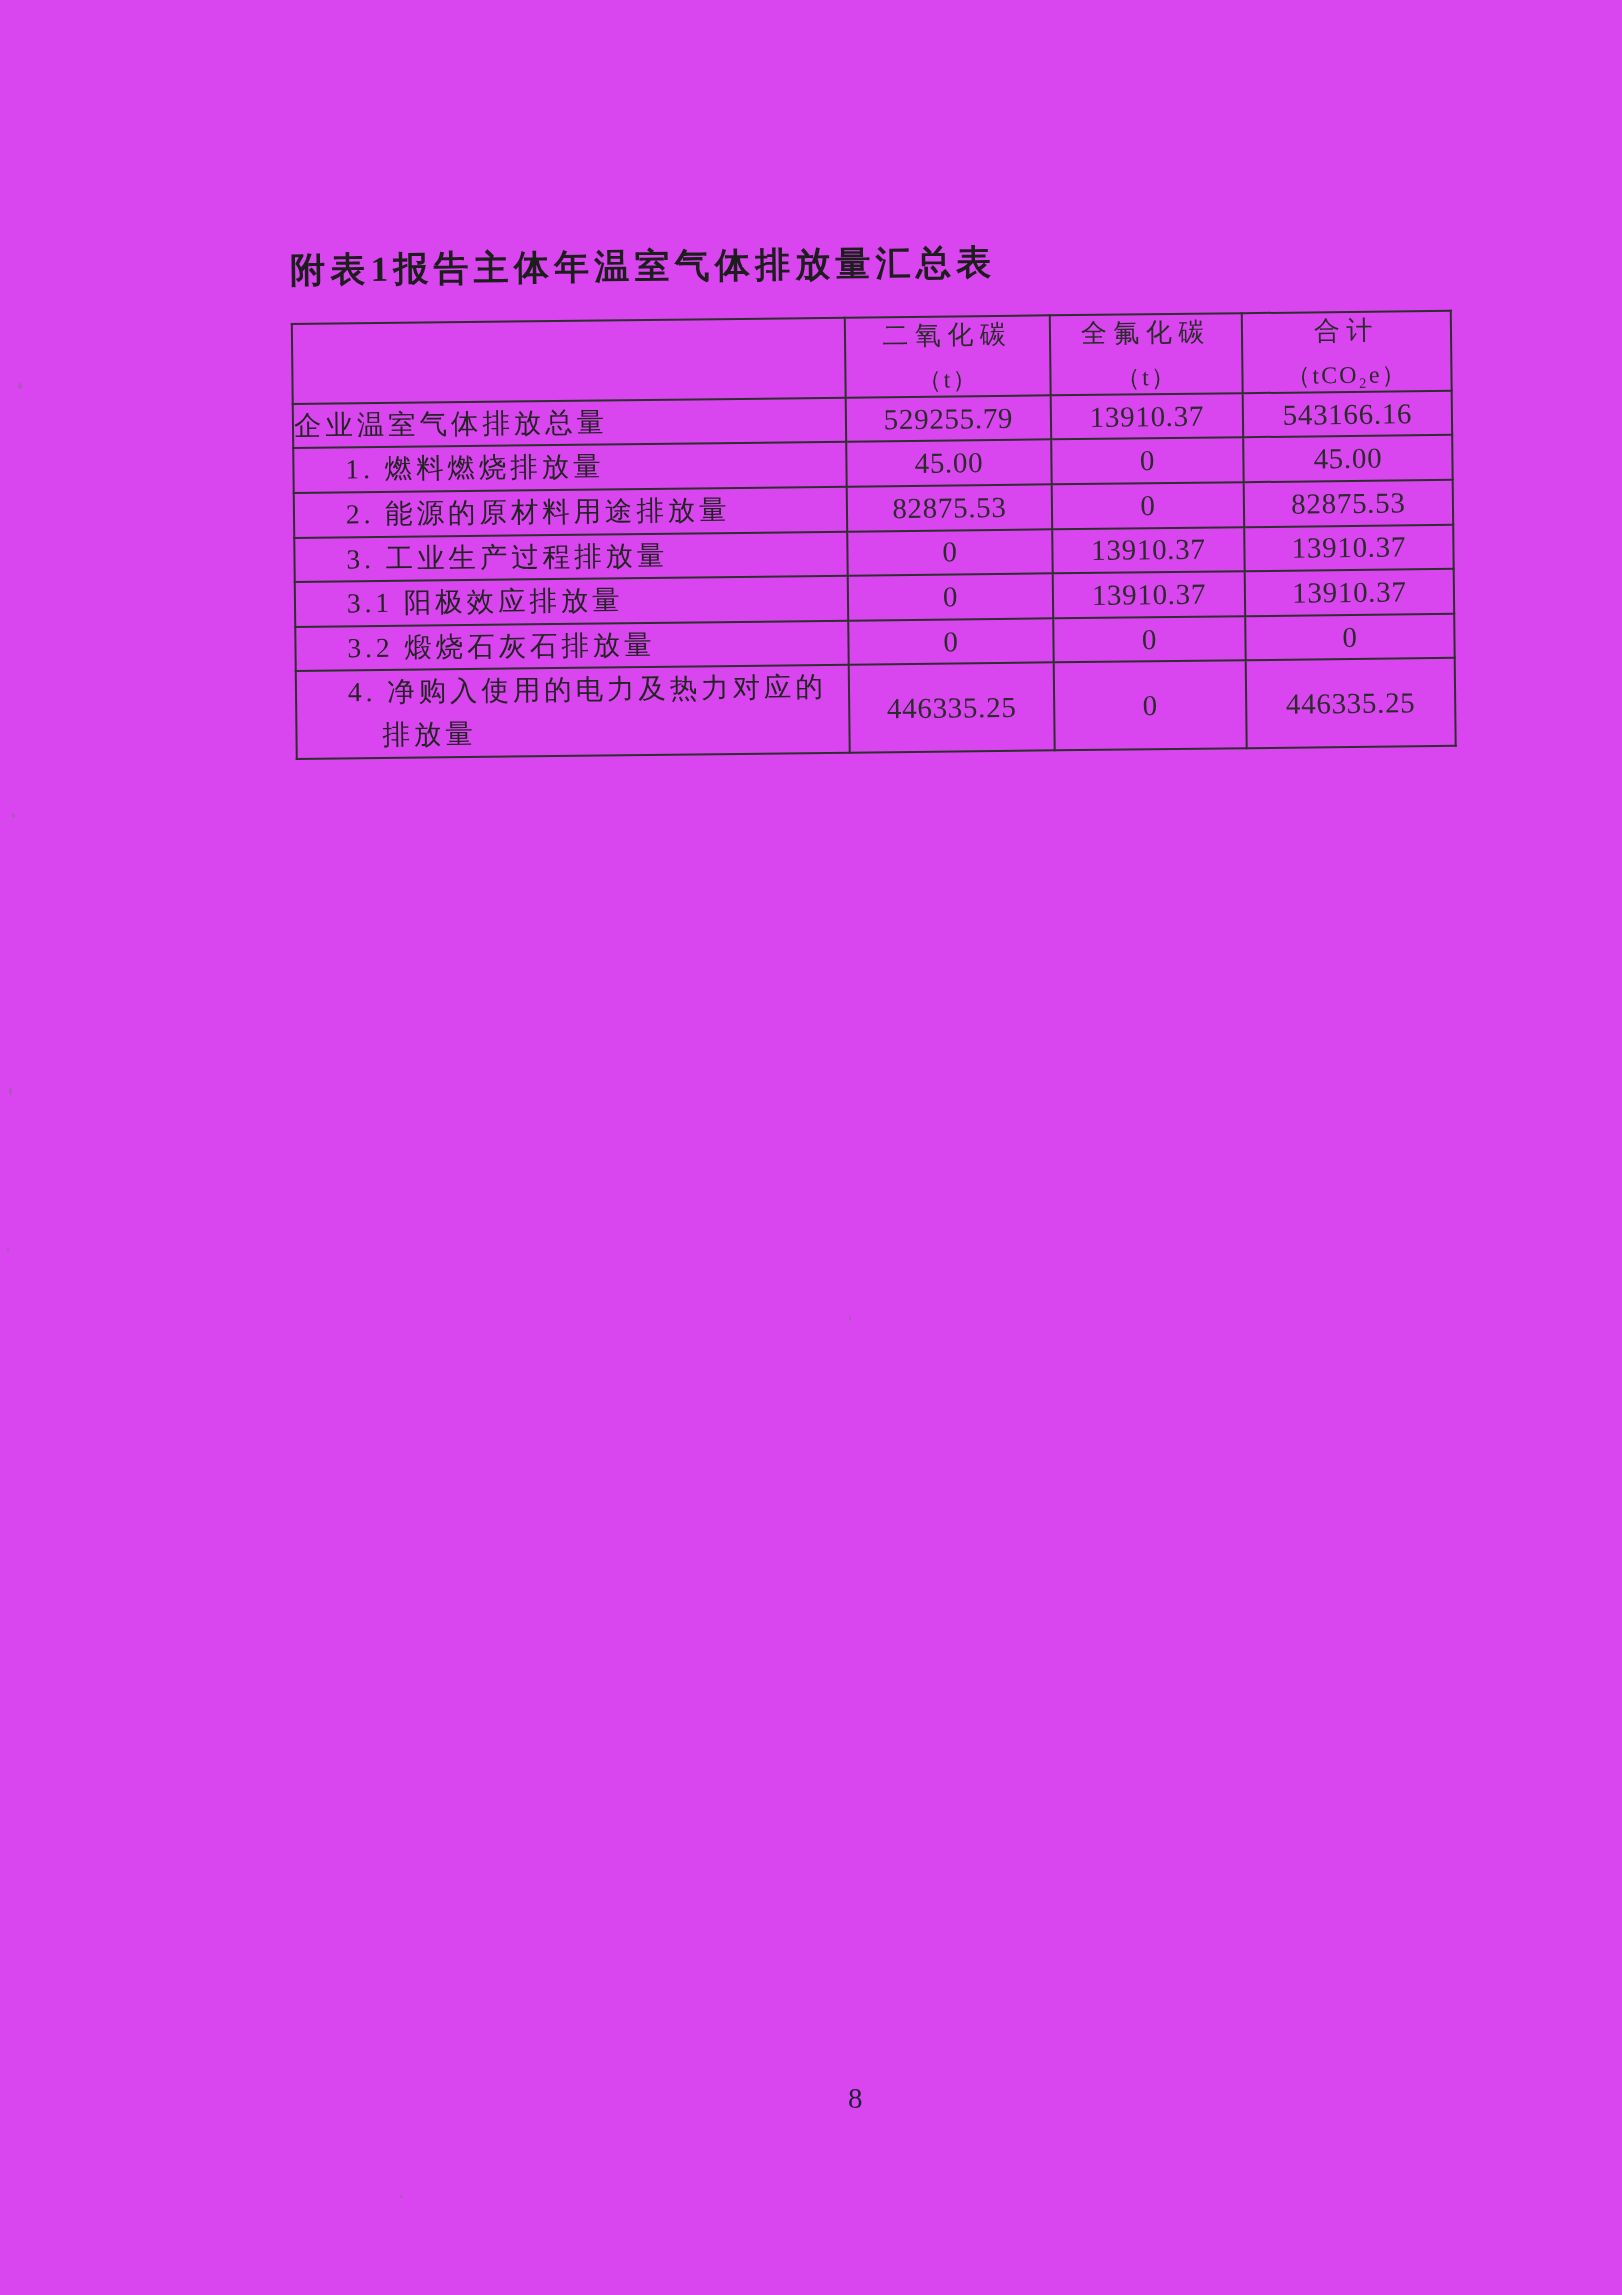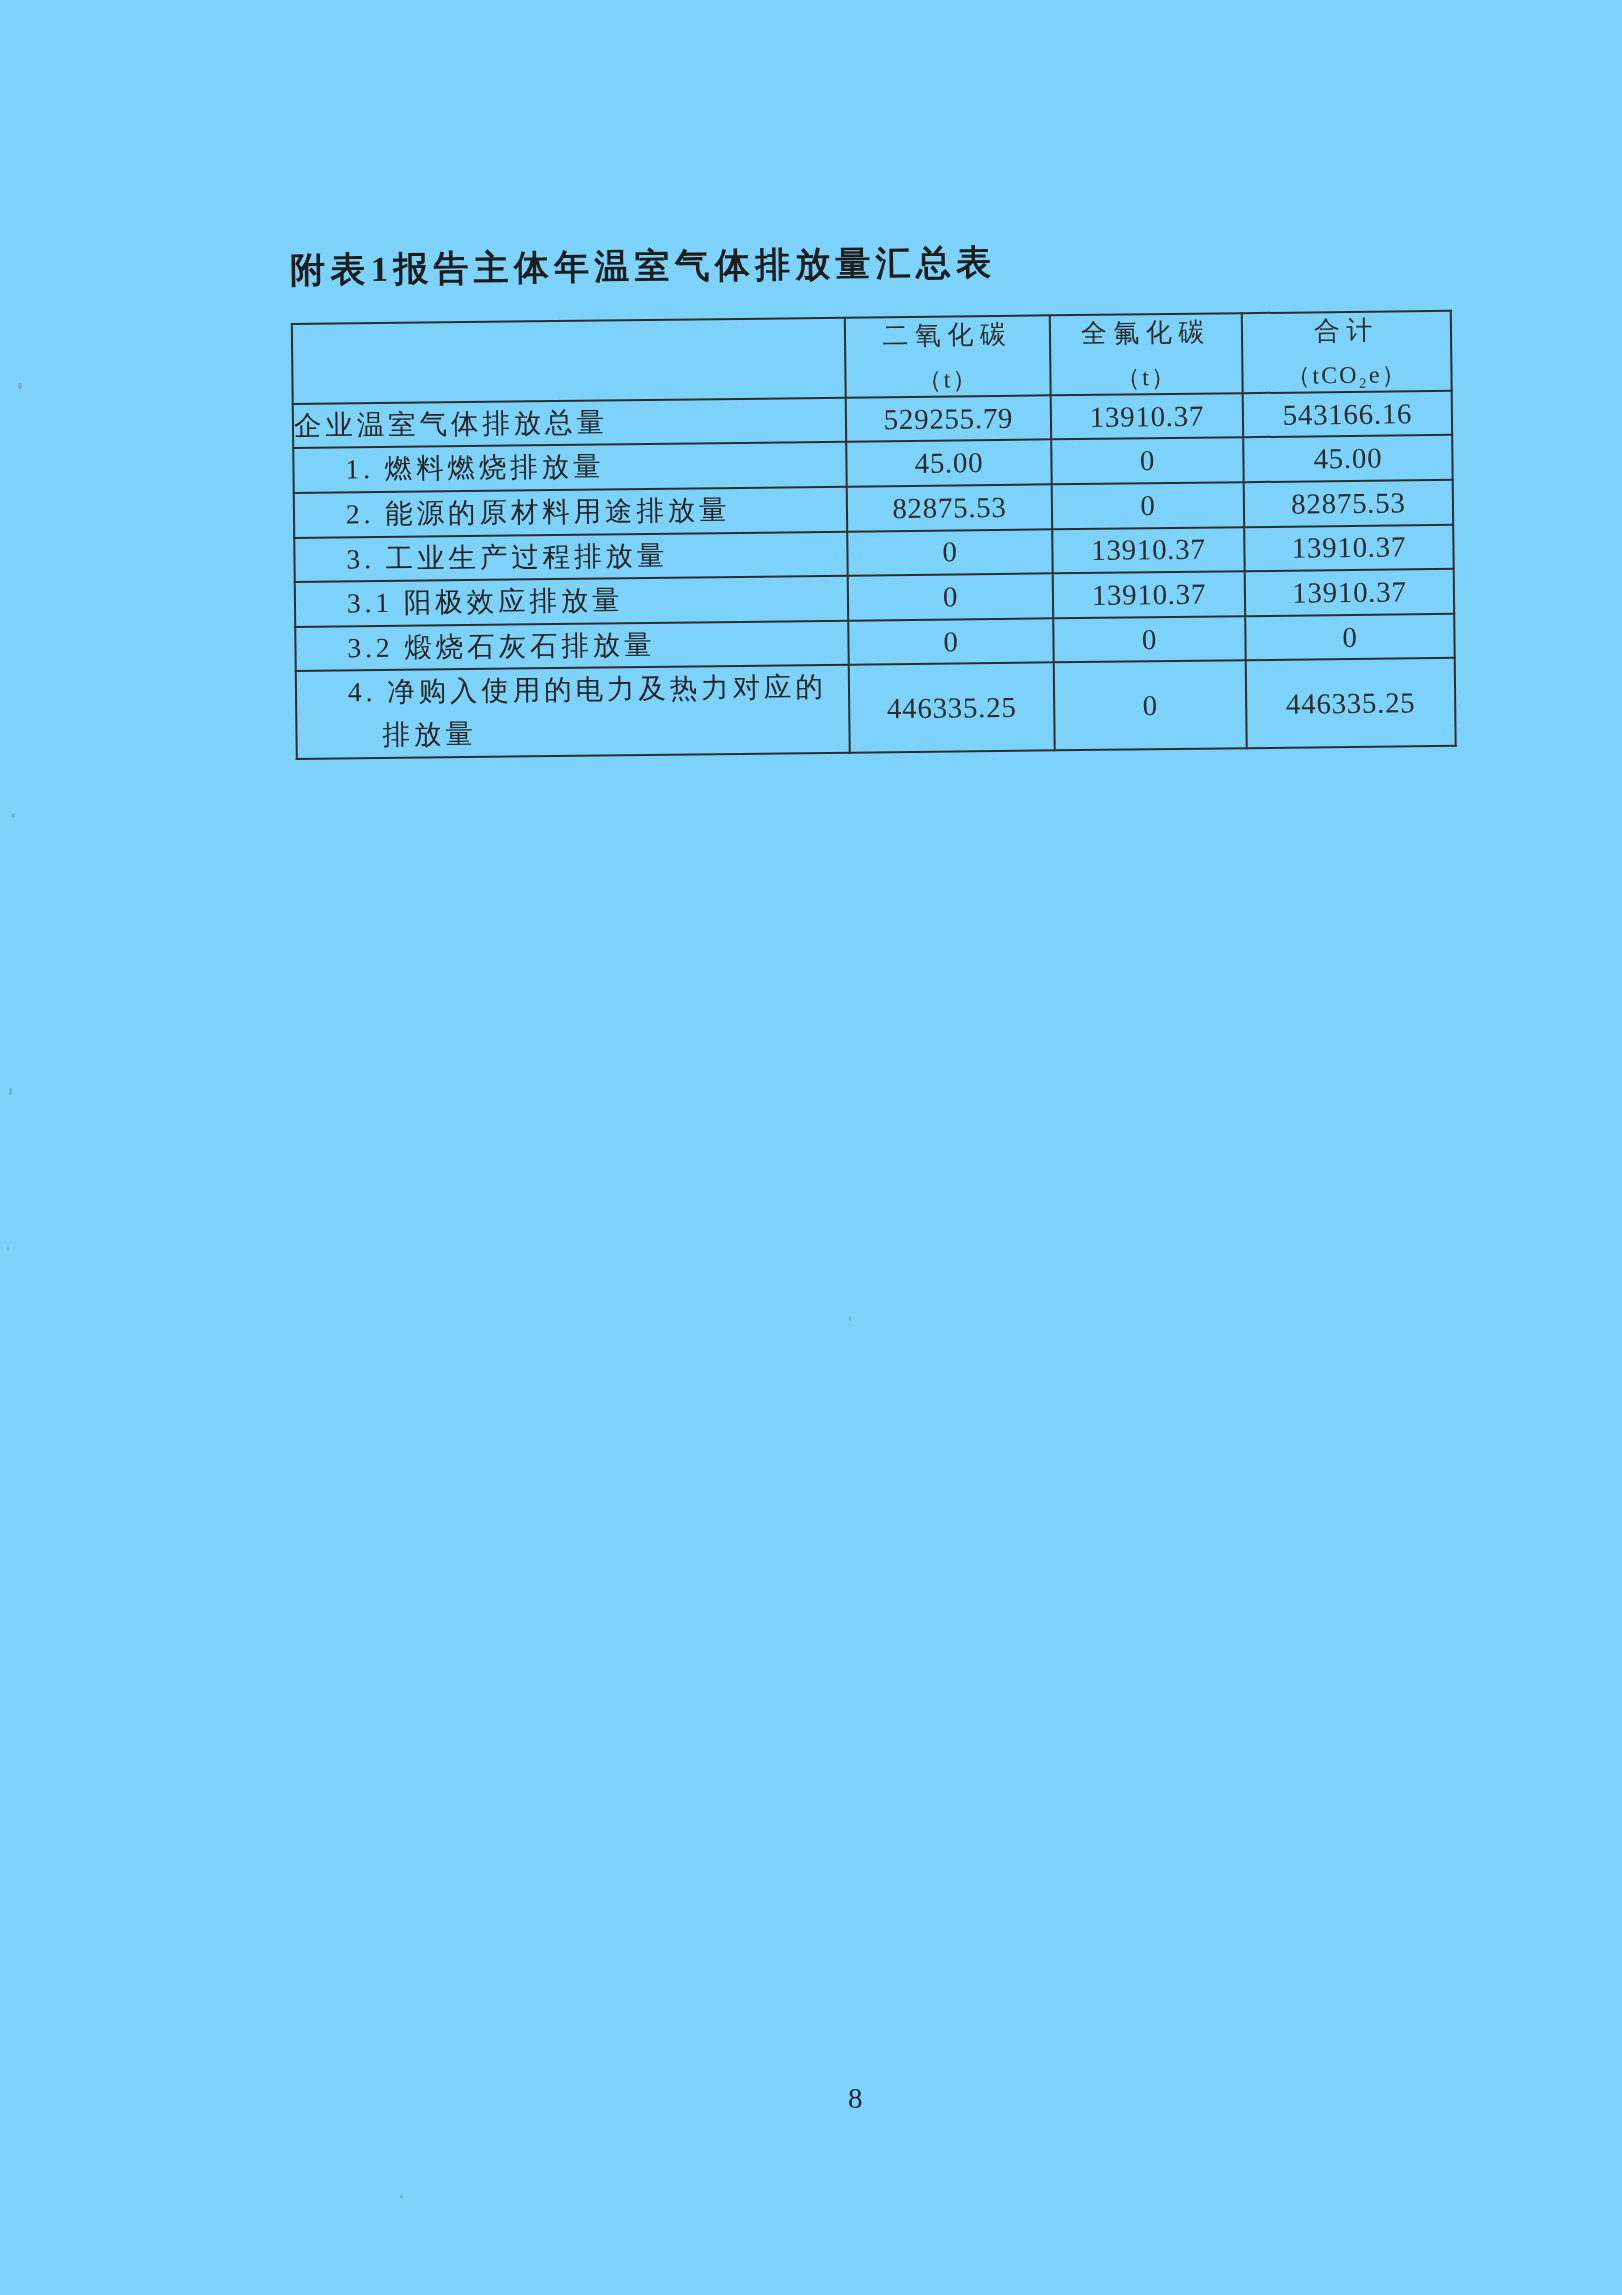--- a/index.html
+++ b/index.html
@@ -5,21 +5,21 @@
   html, body {
     margin: 0;
     padding: 0;
     background: #e8e8e8;
   }
   .page {
     position: relative;
     width: 1623px;
     height: 2295px;
     margin: 0 auto;
-    background: #7dd3fc;
+    background: #d946ef;
     overflow: hidden;
     font-family: "Liberation Serif", "DejaVu Serif", serif;
     color: #262626;
   }
   
   .doc-block {
     position: absolute;
     left: 290px;
     top: 251px;
     width: 1191px;

